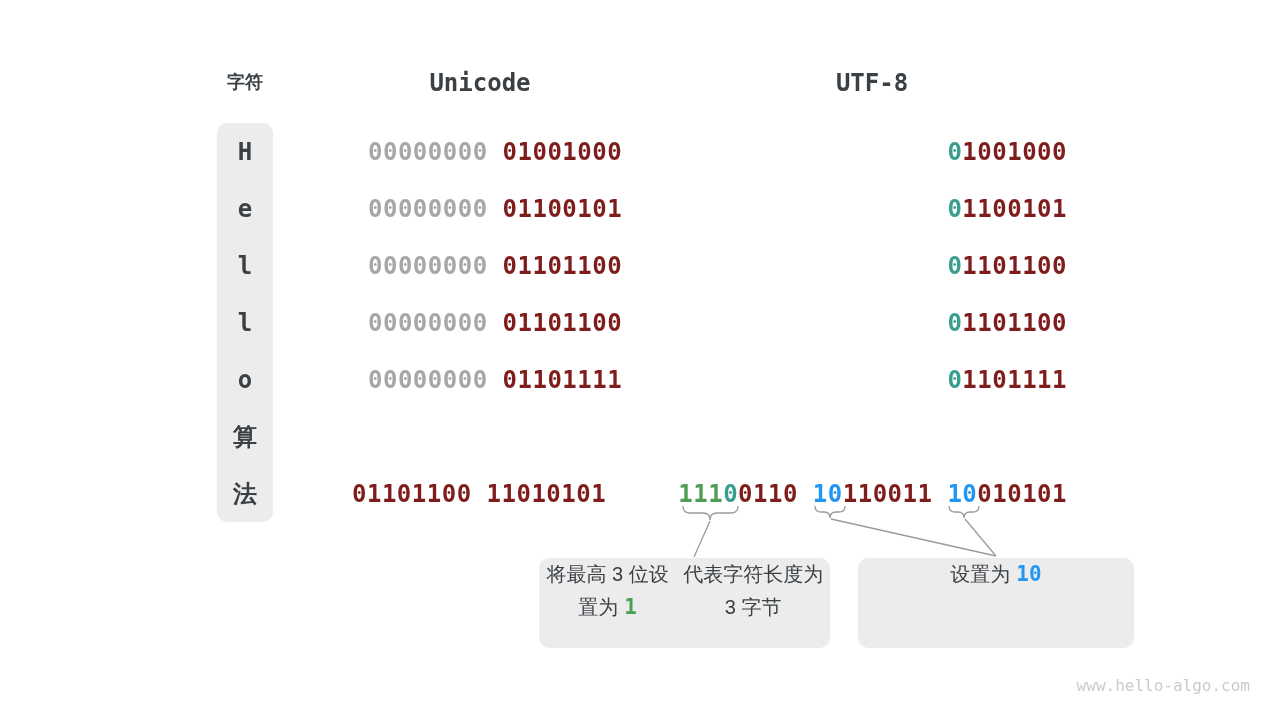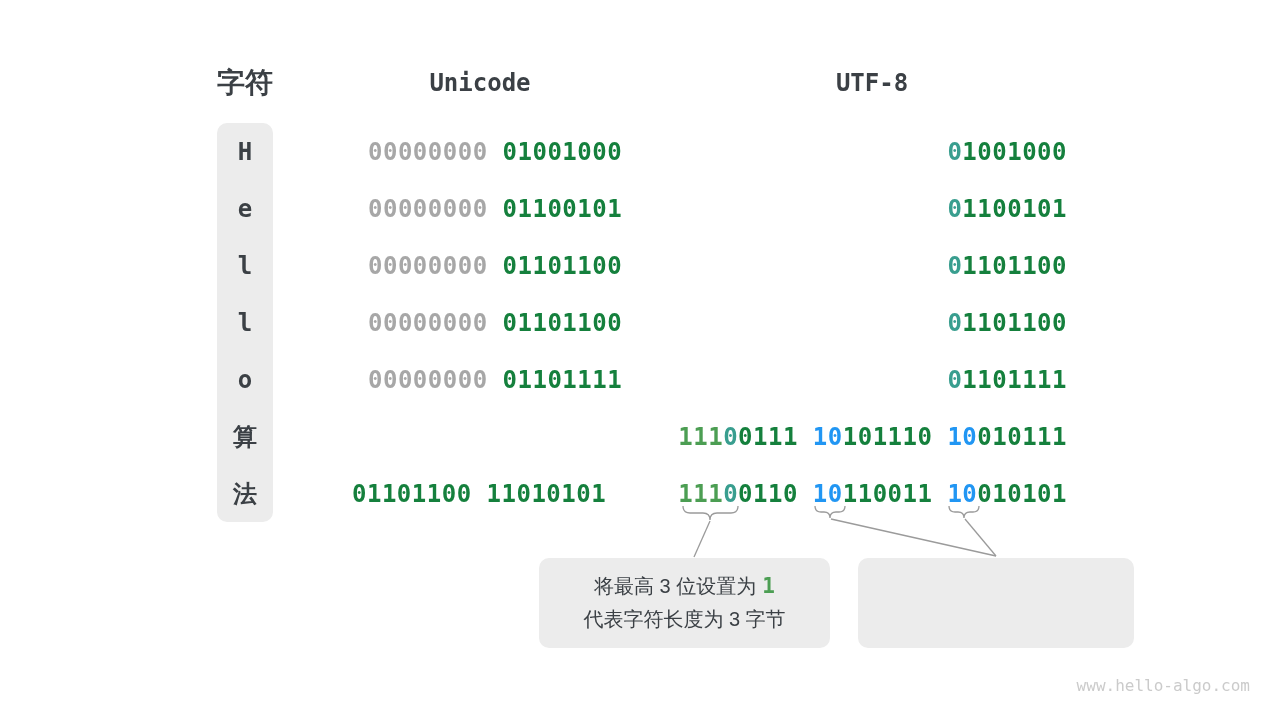--- a/index.html
+++ b/index.html
@@ -10,21 +10,21 @@
     font-family:"Liberation Sans", sans-serif;
     overflow:hidden;
   }
   .mono { font-family:"DejaVu Sans Mono", monospace; }
 
   
   .col-header {
     position:absolute; top:66px; height:34px; line-height:34px;
     font-weight:bold; color:#3b4045; text-align:center;
   }
-  #hdr-char    { left:217px; width:56px;  font-size:28px; }
+  #hdr-char    { left:217px; width:56px;  font-size:18px;font-family:Liberation Mono, monospace; }
   #hdr-unicode { left:352px; width:256px; font-size:24px; }
   #hdr-utf8    { left:677px; width:390px; font-size:24px; }
 
   
   .char-col-bg {
     position:absolute; left:217px; top:123px; width:56px; height:399px;
     background:#ececec; border-radius:10px;
   }
 
   
@@ -34,36 +34,36 @@
     font-weight:bold; font-size:24px; color:#3b4045;
   }
   .cell-unicode {
     position:absolute; left:352px;
     font-weight:bold; font-size:24px; letter-spacing:0.5px; white-space:pre;
   }
   .cell-utf8 {
     position:absolute; right:213px; text-align:right;
     font-weight:bold; font-size:24px; letter-spacing:0.5px; white-space:pre;
   }
-  .dark   { color:#15803d; }
+  .dark   { color:#7f1d1d; }
   .mutedg { color:#a7a7a7;margin-left:16px; }
   .green  { color:#4c9e53; }
   .teal   { color:#399e8f; }
   .blue   { color:#2196f3; }
 
   
   #connectors { position:absolute; left:0; top:0; width:1280px; height:720px; pointer-events:none; }
   #connectors path, #connectors line { stroke:#9b9b9b; stroke-width:1.3; fill:none; }
 
   
   .callout {
     position:absolute; top:558px; height:90px;
     background:#ececec; border-radius:10px;
     color:#3b4045; font-size:20px; text-align:center;
-    display:flex; flex-direction:column; justify-content:center;
+    display:flex; flex-direction:row; justify-content:center;
     line-height:33px;
   }
   #callout-1 { left:539px; width:291px; }
   #callout-2 { left:858px; width:276px; }
   .callout .num {
     font-family:"DejaVu Sans Mono", monospace;
     font-weight:bold; font-size:21px; padding-left:6px;
   }
 
   
@@ -103,21 +103,20 @@
       <div class="cell-unicode mono"><span class="mutedg">00000000</span> <span class="dark">01101100</span></div>
       <div class="cell-utf8 mono"><span class="teal">0</span><span class="dark">1101100</span></div>
     </div>
     <div class="row" style="top: 351.5px;">
       <div class="cell-char mono">o</div>
       <div class="cell-unicode mono"><span class="mutedg">00000000</span> <span class="dark">01101111</span></div>
       <div class="cell-utf8 mono"><span class="teal">0</span><span class="dark">1101111</span></div>
     </div>
     <div class="row" style="top: 408.5px;">
       <div class="cell-char mono">算</div>
-      <div class="cell-utf8 mono"><span class="green">111</span><span class="teal">0</span><span class="dark">0111</span> <span class="blue">10</span><span class="dark">101110</span> <span class="blue">10</span><span class="dark">010111</span></div>
     </div>
     <div class="row" style="top: 465.5px;">
       <div class="cell-char mono">法</div>
       <div class="cell-unicode mono"><span class="dark">01101100</span> <span class="dark">11010101</span></div>
       <div class="cell-utf8 mono"><span class="green">111</span><span class="teal">0</span><span class="dark">0110</span> <span class="blue">10</span><span class="dark">110011</span> <span class="blue">10</span><span class="dark">010101</span></div>
     </div>
   </div>
 
 <svg id="connectors">
   <path d="M683,506 Q683,513 690,513 L703,513 Q710,513 710,520 Q710,513 717,513 L731,513 Q738,513 738,506"></path>
@@ -131,15 +130,18 @@
 <div class="callout" id="callout-1">
   <div>
     <span>将最高 3 位设置为</span><span class="num green">1</span>
   </div>
   <div>
     <span>代表字符长度为 3 字节</span>
   </div>
 </div>
 
 <div class="callout" id="callout-2">
+  <div>
+    <span>设置为</span><span class="num blue">10</span>
+  </div>
 </div>
 
 <div class="watermark">www.hello-algo.com</div>
 
 </body></html>

